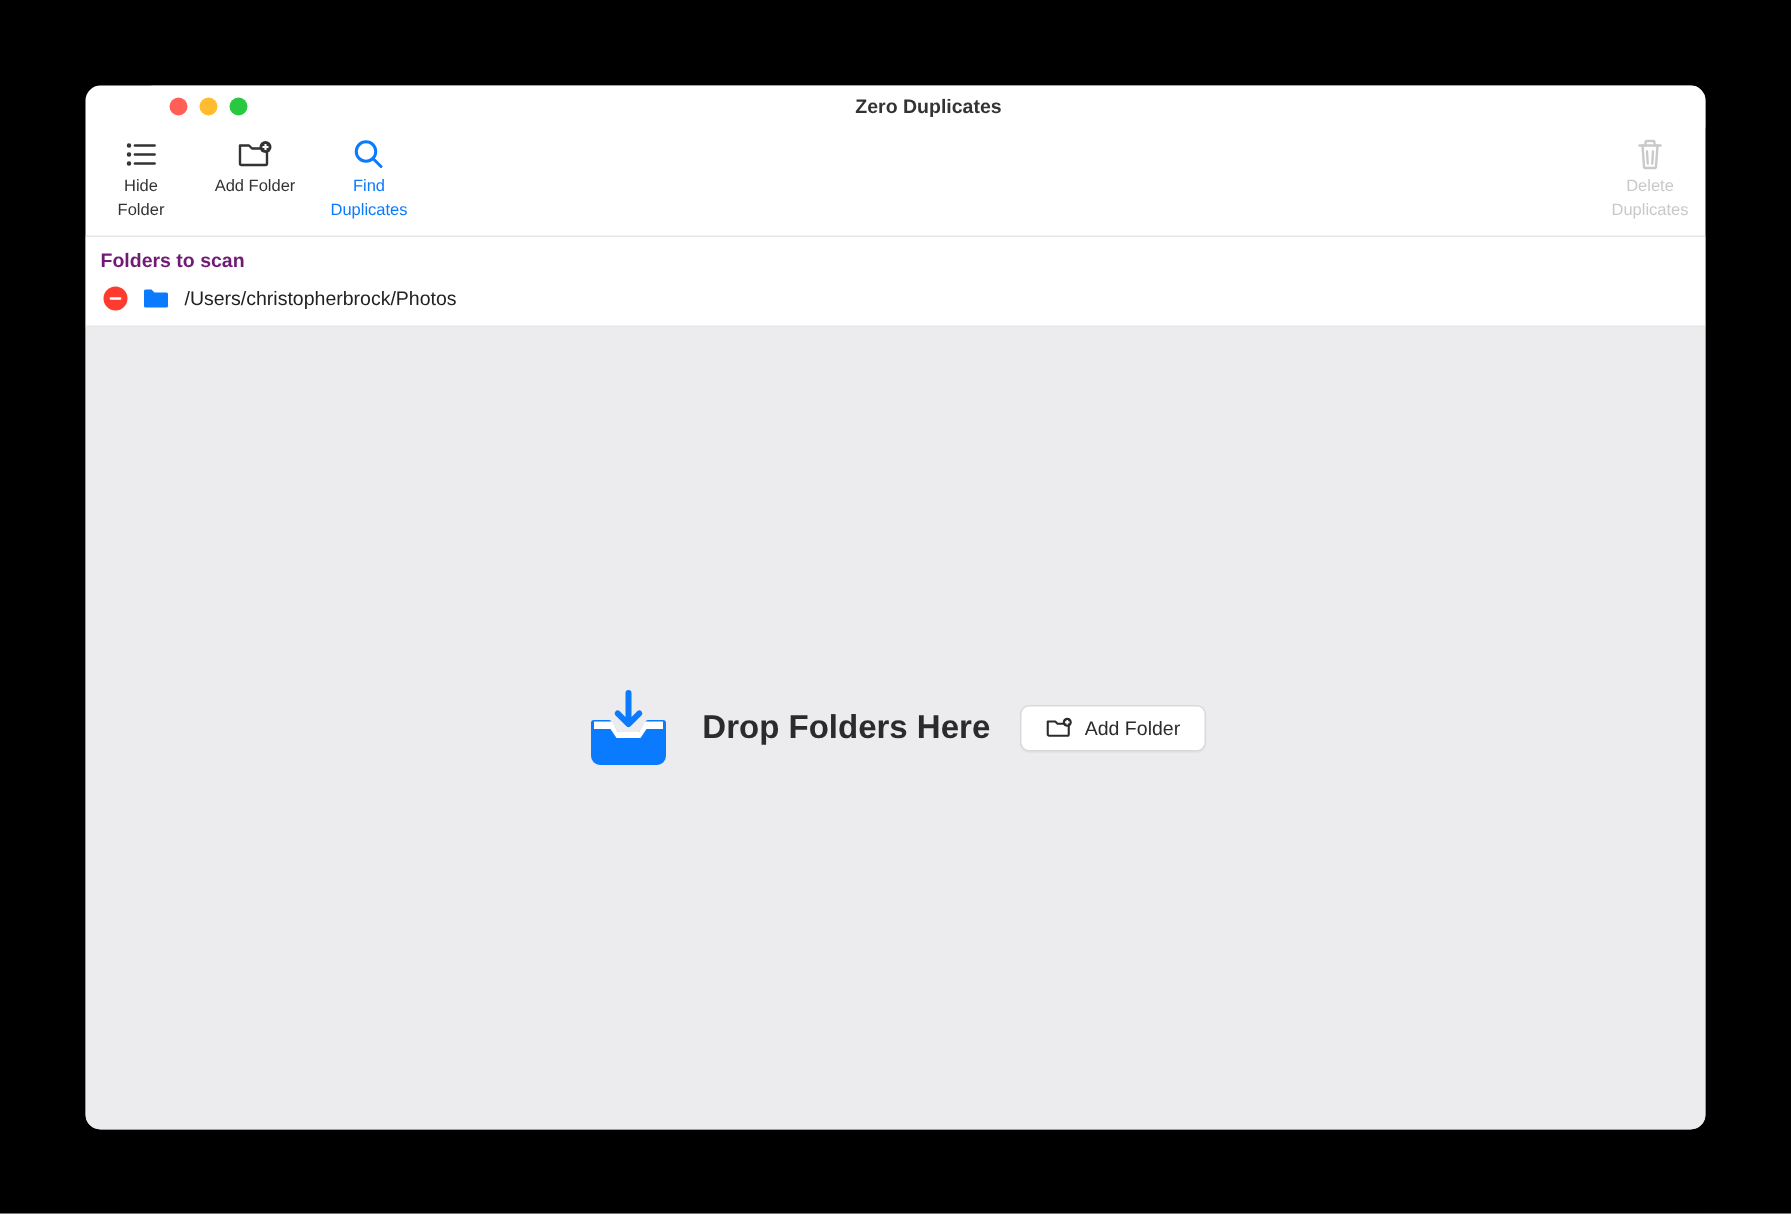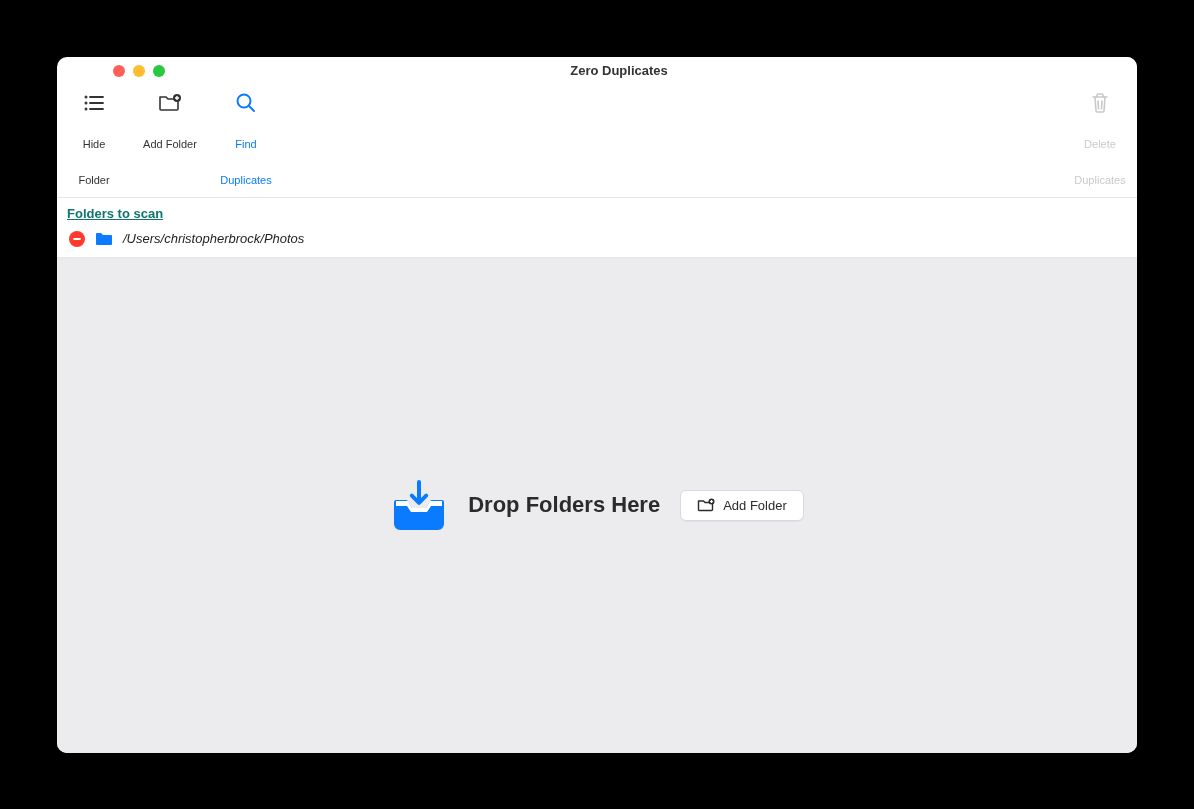--- a/index.html
+++ b/index.html
@@ -79,38 +79,36 @@
     }
     .toolbar-item.active { color: #0a7aff; }
     .toolbar-item.disabled { color: #c9c9c9; cursor: default; }
     .toolbar-icon {
       width: 24px;
       height: 24px;
       display: flex;
       align-items: center;
       justify-content: center;
     }
-    .toolbar-item .label-line { line-height: 1.2; margin-top: 20px; }
+    .toolbar-item .label-line { line-height: 1.2; }
     .folders-bar {
       border-bottom: 1px solid #e6e6e6;
       background: #fff;
     }
     .folders-header {
       padding: 8px 10px 4px 10px;
       font-size: 13px;
       font-weight: 600;
-      color: #0f766e;
-      text-decoration: underline;
+      color: #701a75;
     }
     .folder-row {
       display: flex;
       align-items: center;
       gap: 10px;
       padding: 6px 10px 10px 12px;
-      font-style: italic;
     }
     .remove-btn {
       width: 16px;
       height: 16px;
       border-radius: 50%;
       background: #ff3b30;
       color: #fff;
       display: flex;
       align-items: center;
       justify-content: center;

